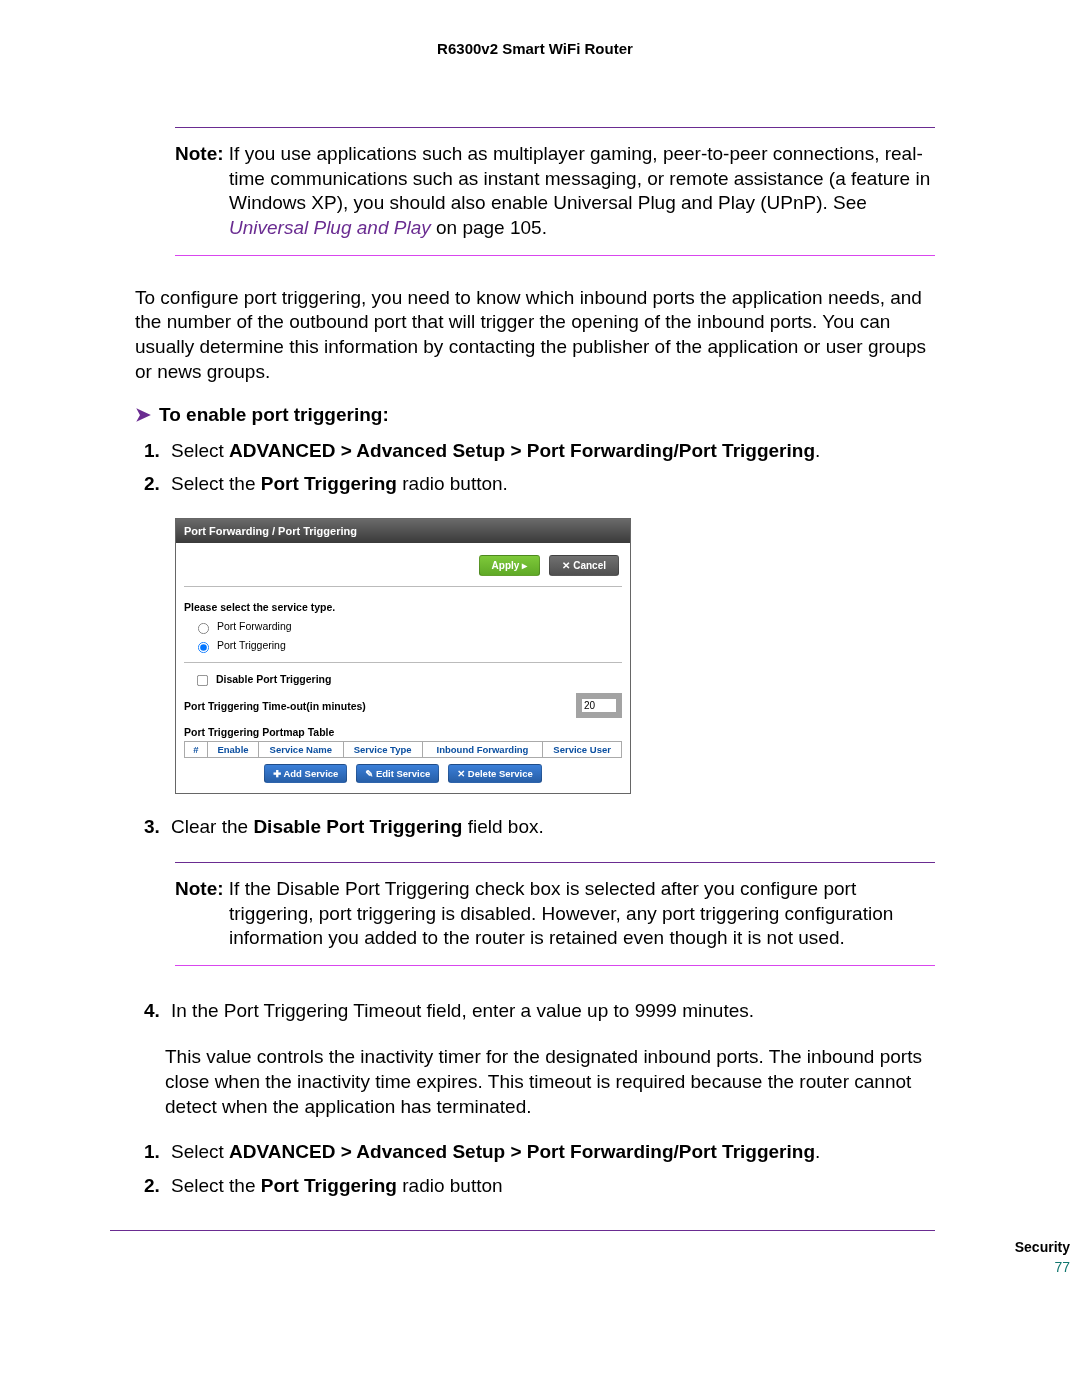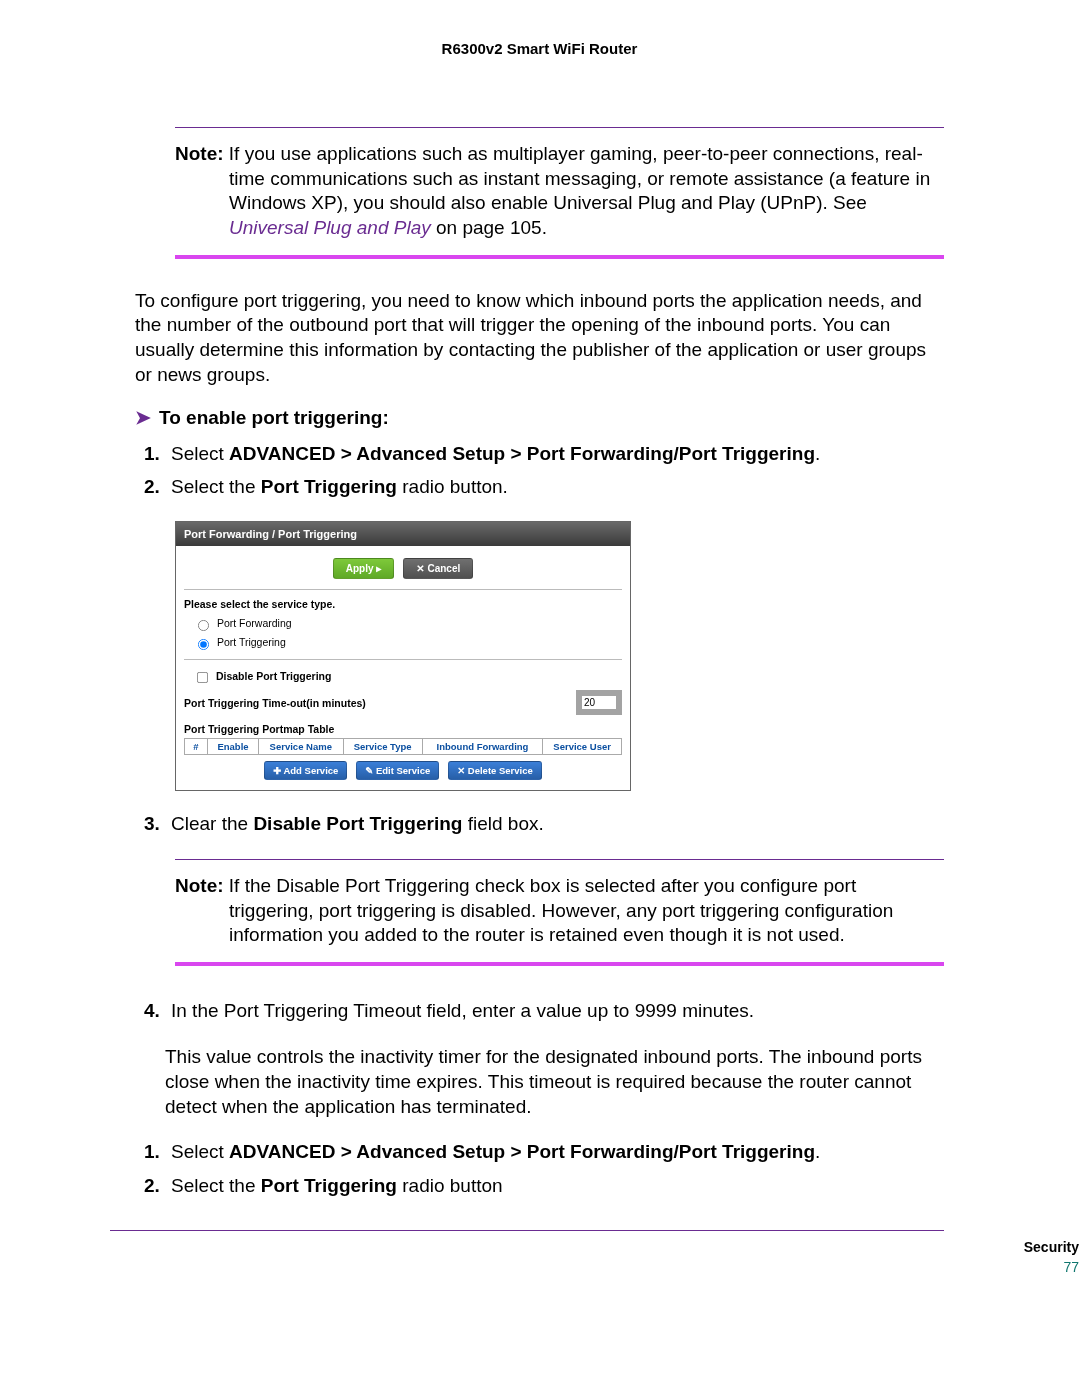--- a/index.html
+++ b/index.html
@@ -5,35 +5,35 @@
   html, body {
     margin: 0;
     padding: 0;
     background: #ffffff;
     font-family: Arial, Helvetica, sans-serif;
     color: #000;
     width: 1080px;
   }
   .page {
     width: 1080px;
-    padding: 40px 1px 30px 0;
+    padding: 40px 10px 30px 0;
     box-sizing: border-box;
   }
   .doc-title {
     text-align: center;
     font-weight: bold;
     font-size: 15px;
     margin-bottom: 70px;
   }
   .content {
     margin: 0 135px 0 135px;
   }
   .note-block {
     border-top: 1px solid #6a2c91;
-    border-bottom: 4px solid #d946ef;
+    border-bottom: 1px solid #d946ef;
     padding: 14px 0 14px 0;
     margin: 0 0 30px 40px;
     font-size: 19px;
     line-height: 1.3;
   }
   .note-block .note-label {
     font-weight: bold;
   }
   .note-body {
     display: block;
@@ -83,21 +83,21 @@
     color: #fff;
     font-size: 11px;
     font-weight: bold;
     padding: 6px 8px;
   }
   .shot-body {
     padding: 6px 8px 10px 8px;
     font-size: 10.5px;
     color: #000;
   }
-  .btnbar { text-align: center; padding: 6px 0 10px 0; border-bottom: 1px solid #bbb; margin-bottom: 8px; }
+  .btnbar { text-align: right; padding: 6px 0 10px 0; border-bottom: 1px solid #bbb; margin-bottom: 14px; }
   .btn {
     display: inline-block;
     color: #fff;
     font-size: 10px;
     font-weight: bold;
     padding: 4px 12px;
     border-radius: 3px;
     margin: 0 3px;
     border: 1px solid rgba(0,0,0,.2);
     cursor: pointer;

